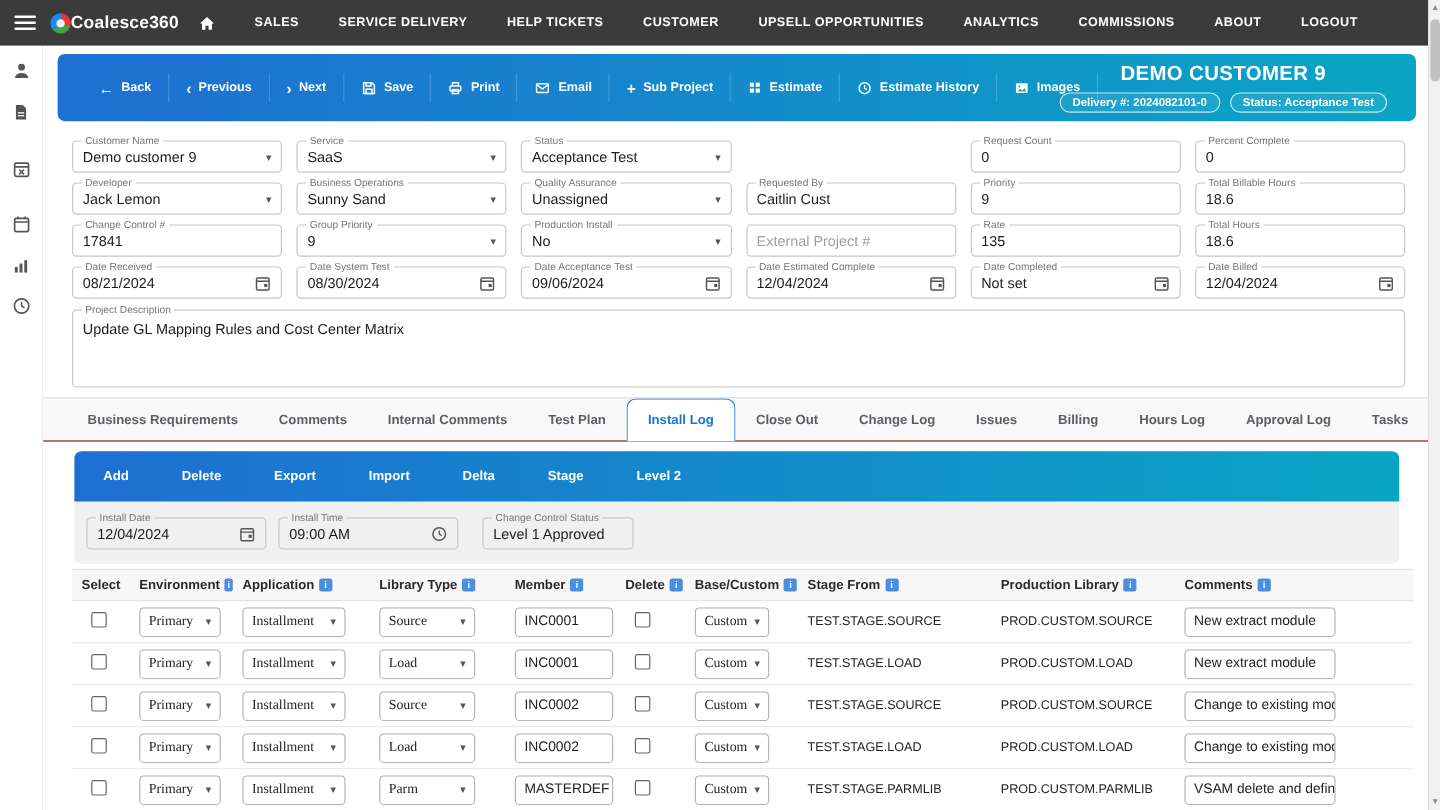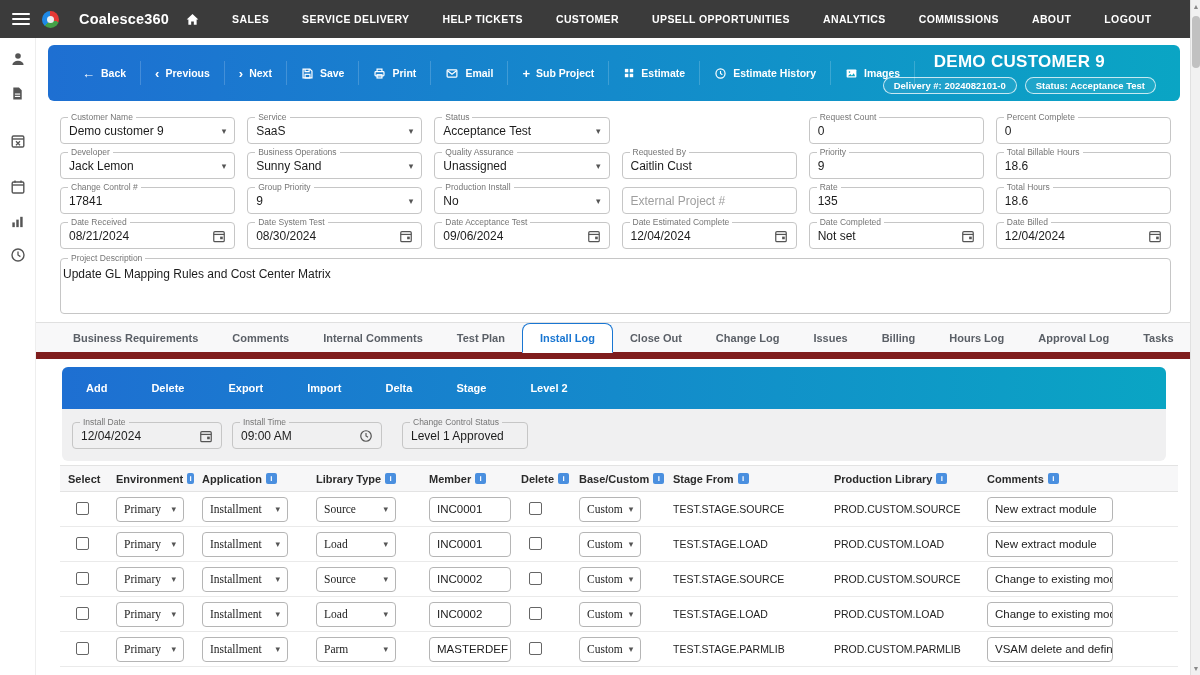--- a/index.html
+++ b/index.html
@@ -7,21 +7,21 @@
     font-family:"Liberation Sans", sans-serif; }
 
   
   .navbar { position:absolute; left:0; top:0; width:1190px; height:38px; background:#3b3b3b;
     display:flex; align-items:center; color:#fff; z-index:5; }
   .burger { width:18px; margin-left:12px; cursor:pointer; }
   .burger span { display:block; height:2px; background:#fff; margin:3px 0; border-radius:1px; }
   .logo { width:17px; height:17px; border-radius:50%; margin-left:12px; position:relative;
     background:conic-gradient(#e53935 0 30%, #43a047 30% 62%, #1e88e5 62% 100%); }
   .logo::after { content:""; position:absolute; inset:5px; background:#eceff1; border-radius:50%; }
-  .brand { font-size:14.5px; font-weight:bold; margin-left:20px; letter-spacing:.2px; }
+  .brand { font-size:14.5px; font-weight:bold; margin-left:0; letter-spacing:.2px; }
   .homeic { margin-left:16px; display:flex; }
   .navitems { display:flex; margin-left:32px; gap:33px; }
   .navitem { font-size:10.5px; font-weight:bold; letter-spacing:.4px; cursor:pointer; white-space:nowrap; }
 
   
   .sidebar { position:absolute; left:0; top:38px; width:36px; height:637px; background:#fff;
     border-right:1px solid #eee; display:flex; flex-direction:column; align-items:center; padding-top:12px; gap:16px; }
   .sideic { width:18px; height:18px; display:flex; align-items:center; justify-content:center; cursor:pointer; }
 
   
@@ -45,27 +45,27 @@
   .form-grid { margin:16px 19px 0 24px; display:grid; grid-template-columns:repeat(6,1fr);
     column-gap:12px; row-gap:8px; }
   .fld { position:relative; border:1px solid #c6c6c6; border-radius:4px; height:27px;
     display:flex; align-items:center; padding:0 8px; background:#fff; }
   .fld-label { position:absolute; top:-6px; left:7px; font-size:8.5px; color:#757575;
     background:#fff; padding:0 3px; white-space:nowrap; }
   .fld-value { font-size:12px; color:#1c1c1c; flex:1; white-space:nowrap; overflow:hidden; }
   .fld-value.ph { color:#9e9e9e; }
   .caret { color:#555; font-size:9px; margin-left:4px; }
   .fldicon { display:flex; margin-left:4px; }
-  .desc { margin:9px 19px 8px 24px; height:56px; position:relative; border:1px solid #c6c6c6;
-    border-radius:4px; padding:8px 2px; }
+  .desc { margin:9px 19px 8px 24px; height:65px; position:relative; border:1px solid #c6c6c6;
+    border-radius:4px; padding:8px 8px; }
   .desc .fld-value { align-self:flex-start; }
 
   
   .tabstrip { margin-top:7px; height:37px; background:#f8f8f9; border-top:1px solid #e0e0e0;
-    border-bottom:7px solid #7f1d1d; display:flex; align-items:stretch; padding-left:20px; }
+    border-bottom:1px solid #7f1d1d; display:flex; align-items:stretch; padding-left:20px; }
   .tab { display:flex; align-items:center; padding:0 17px; font-size:11px; font-weight:bold;
     color:#5a5f66; cursor:pointer; white-space:nowrap; }
   .tab.active { background:#fff; color:#1976d2; border:1px solid #1976d2; border-bottom:1px solid #fff;
     border-radius:8px 8px 0 0; margin-bottom:-1px; margin-top:0; }
 
   
   .panel { margin:8px 24px 0 26px; background:#f0f0f1; border-radius:6px; }
   .subtoolbar { height:42px; border-radius:6px 6px 0 0; background:linear-gradient(90deg,#1e6fd2,#0aa5c4);
     display:flex; align-items:center; padding-left:24px; gap:44px; }
   .stbtn { color:#fff; font-size:11px; font-weight:bold; cursor:pointer; white-space:nowrap; }

